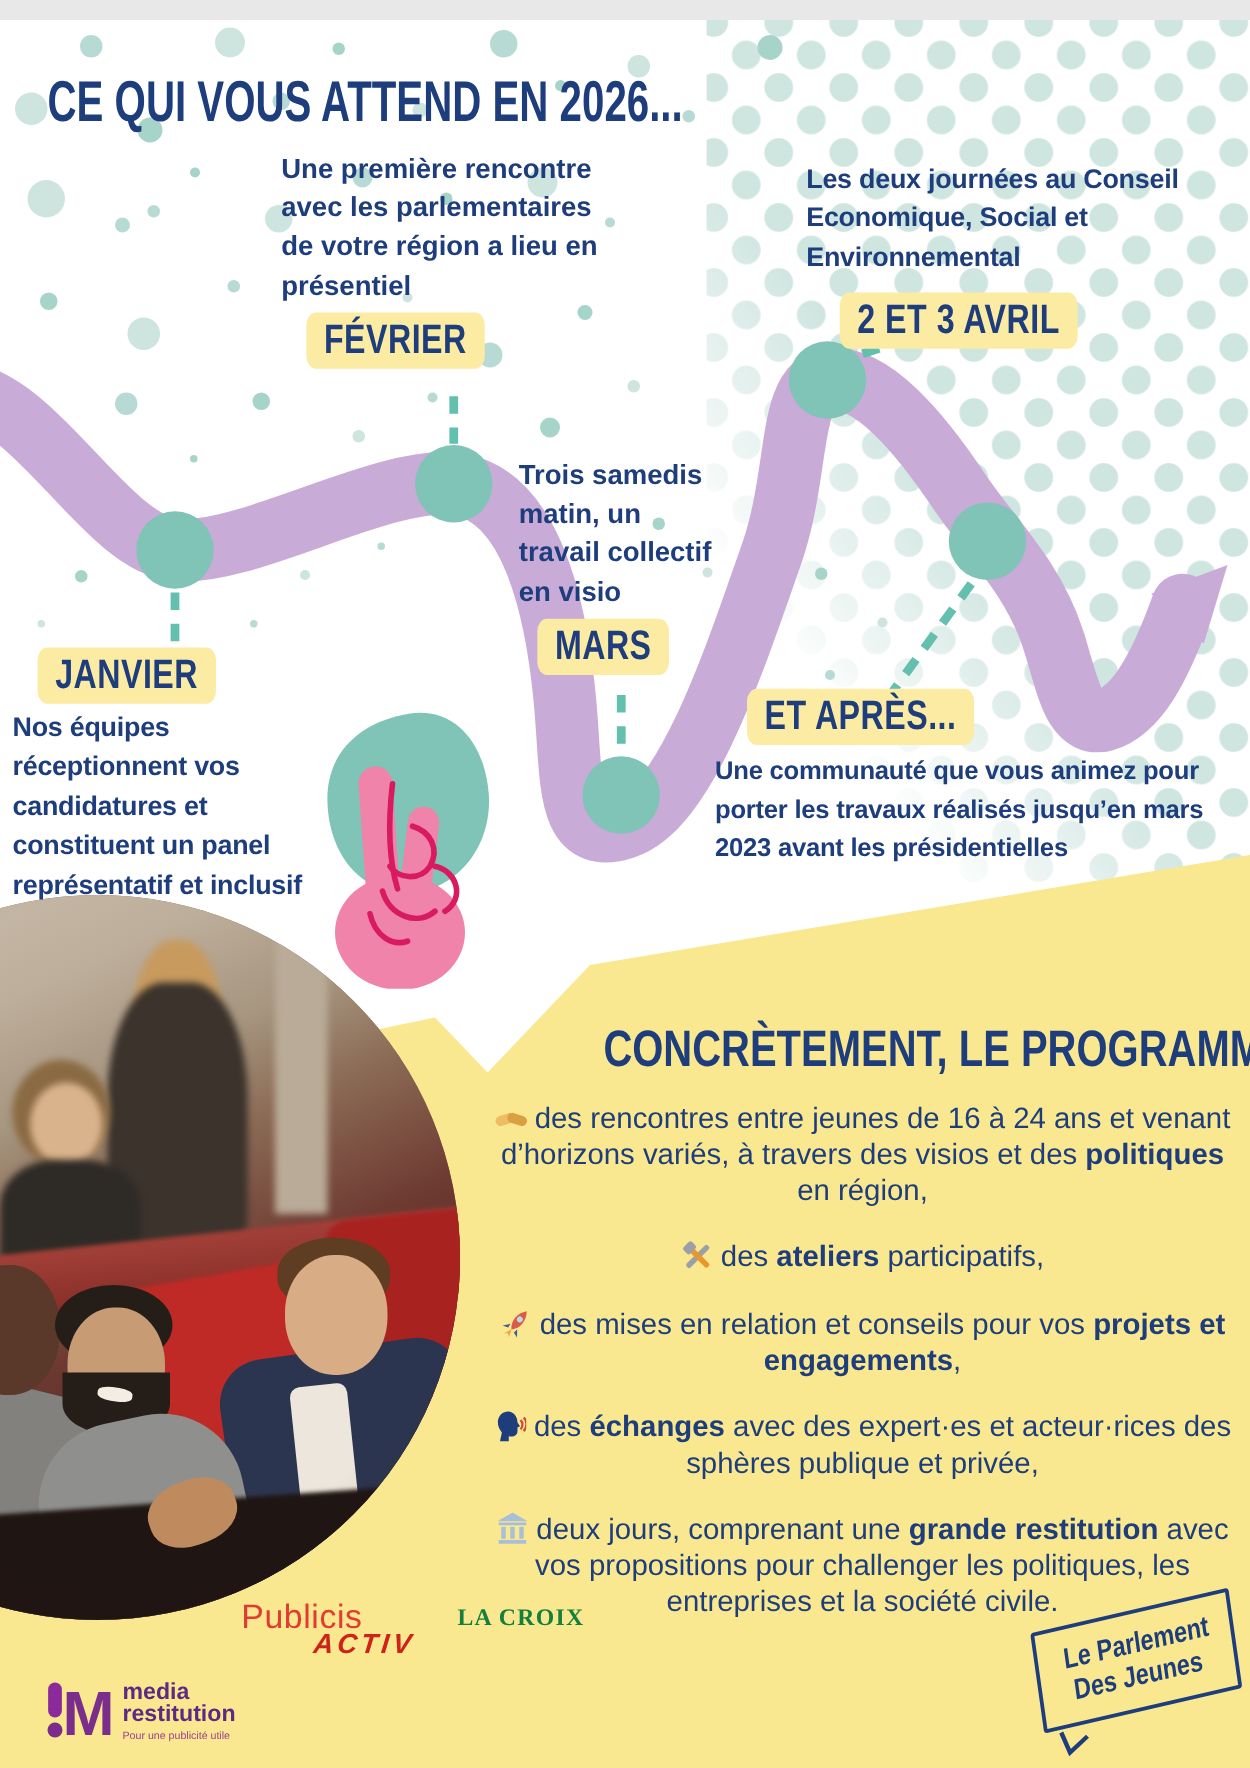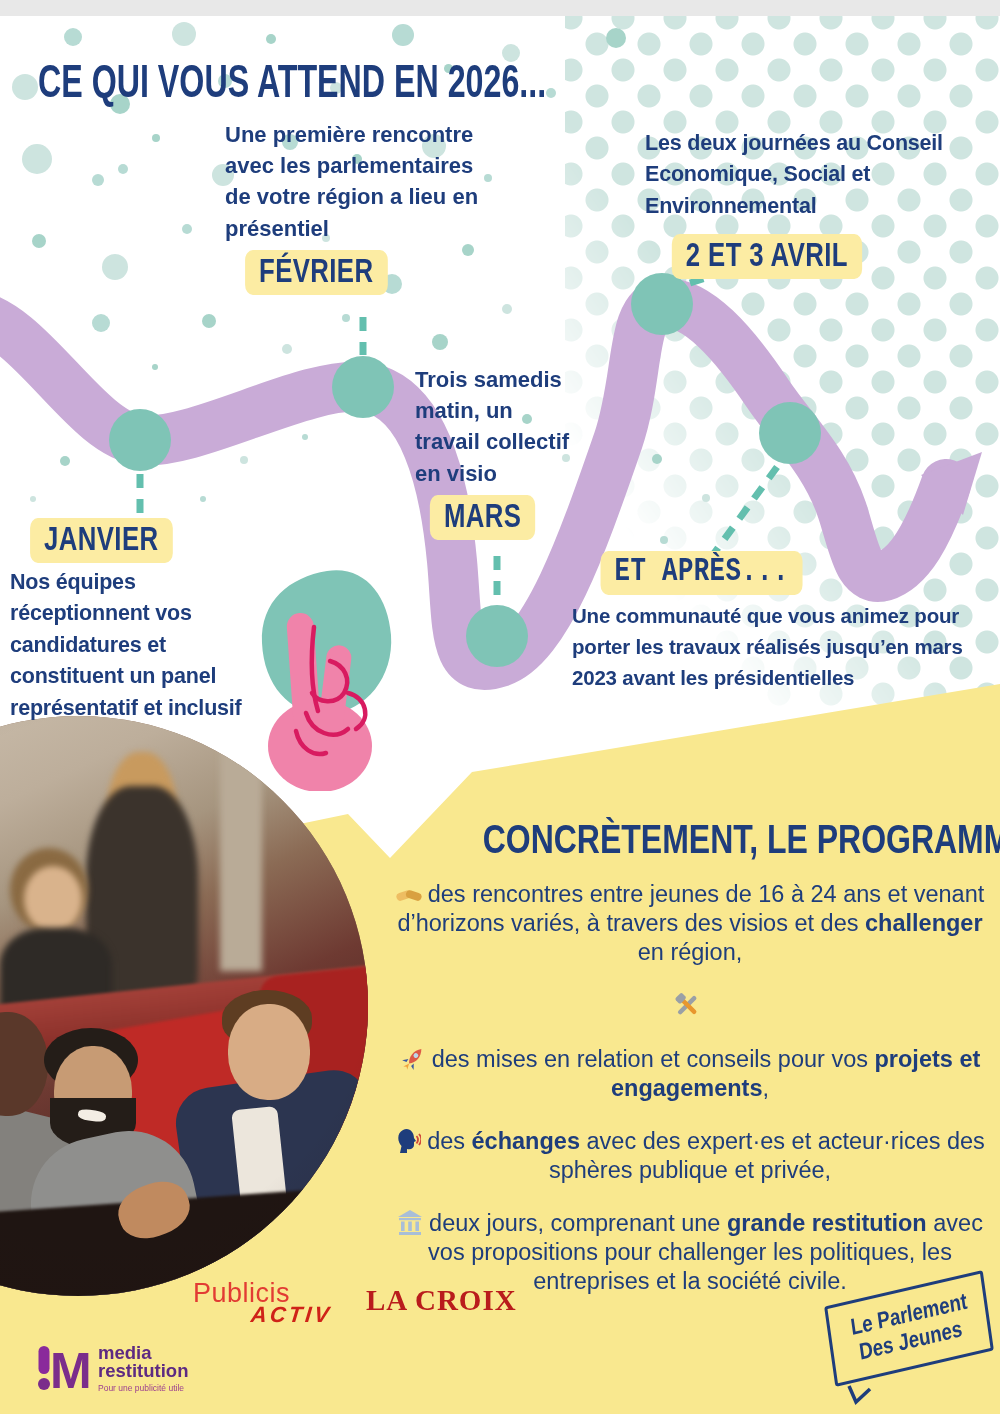--- a/index.html
+++ b/index.html
@@ -74,21 +74,21 @@
   .logo{position:absolute;z-index:6;}
   #logo-media{left:36px;top:1320px;display:flex;align-items:flex-start;}
   #logo-media .mt-text{margin-left:6px;margin-top:8px;}
   .mt-line{display:block;font-weight:700;font-size:18.5px;line-height:.95;color:#5d2a82;}
   .mt-tag{display:block;font-size:8.5px;color:#9c3f8f;margin-top:4px;}
   #logo-publicis{left:193px;top:1262px;width:170px;}
   .pub1{display:block;color:#e23b33;font-size:27px;letter-spacing:.5px;}
   .pub2{display:block;color:#cf2218;font-size:22px;font-weight:700;font-style:italic;
         letter-spacing:3px;margin:-7px 0 0 58px;transform:skewX(-6deg);}
   #logo-lacroix{left:366px;top:1268px;font-family:"Liberation Serif",serif;font-weight:700;
-        font-size:29px;color:#b91c1c;letter-spacing:1px;}
+        font-size:19px;color:#15803d;letter-spacing:1px;}
   #logo-pdj{left:828px;top:1272px;width:175px;height:125px;}
   .pdj-box{border:3.5px solid var(--blue);border-radius:3px;width:140px;padding:10px 8px 12px;
         transform:rotate(-8deg) skewY(-5deg);text-align:center;}
   .pdj-line{display:block;font-weight:700;font-size:23px;color:var(--blue);transform:scaleX(.82);
         white-space:nowrap;line-height:1.15;}
   .pdj-tail{position:absolute;left:18px;top:96px;}
 </style>
 </head>
 <body>
 
@@ -186,21 +186,21 @@
     <div class="tdesc">Trois samedis matin, un travail collectif en visio</div>
     <div class="tmonth"><span class="mlabel">MARS</span></div>
   </div>
 
   <div class="tblock" id="blk-janvier">
     <div class="tmonth" style="margin:0 0 4px;"><span class="mlabel">JANVIER</span></div>
     <div class="tdesc">Nos équipes réceptionnent vos candidatures et constituent un panel représentatif et inclusif</div>
   </div>
 
   <div class="tblock" id="blk-apres">
-    <div class="tmonth" style="margin:0 0 6px;font-family:Liberation Mono, monospace;"><span class="mlabel">ET APRÈS...</span></div>
+    <div class="tmonth" style="margin:0 0 6px;"><span class="mlabel">ET APRÈS...</span></div>
     <div class="tdesc">Une communauté que vous animez pour porter les travaux réalisés jusqu’en mars 2023 avant les présidentielles</div>
   </div>
 
   <svg id="hand-svg" width="150" height="230" viewBox="0 0 150 230">
     <path fill="#7fc4b6" d="M 75 10 C 112 4 136 34 139 74 C 142 116 114 150 78 153 C 40 156 12 126 10 82 C 8 40 38 16 75 10 Z"></path>
     <g>
       <ellipse cx="68" cy="185" rx="52" ry="46" fill="#f083aa"></ellipse>
       <rect x="38" y="52" width="27" height="118" rx="13.5" fill="#f083aa" transform="rotate(-4 51 111)"></rect>
       <rect x="70" y="84" width="25" height="96" rx="12.5" fill="#f083aa" transform="rotate(7 82 132)"></rect>
       <g stroke="#d81b60" stroke-width="4.5" fill="none" stroke-linecap="round">
@@ -220,31 +220,31 @@
   </div>
 
   <div id="prog-bullets">
     <div class="bullet"><span class="bicon"><svg width="26" height="26" viewBox="0 0 26 26">
             <g transform="rotate(-18 13 13)">
               <rect x="0" y="9" width="16" height="8" rx="4" fill="#eebd62"></rect>
             </g>
             <g transform="rotate(18 13 13)">
               <rect x="10" y="9" width="16" height="8" rx="4" fill="#d9a040"></rect>
             </g>
-          </svg></span><span>des rencontres entre jeunes de 16 à 24 ans et venant d’horizons variés, à travers des visios et des <b>challenger</b> en région,</span></div>
+          </svg></span><span>des rencontres entre jeunes de 16 à 24 ans et venant d’horizons variés, à travers des visios et des <b>politiques</b> en région,</span></div>
 
     <div class="bullet"><span class="bicon"><svg width="26" height="26" viewBox="0 0 26 26">
             <g transform="rotate(45 13 13)">
               <rect x="11" y="1" width="4.5" height="24" rx="2" fill="#9aa0a6"></rect>
             </g>
             <g transform="rotate(-45 13 13)">
               <rect x="11" y="1" width="4.5" height="24" rx="2" fill="#e8972e"></rect>
               <rect x="8.5" y="0" width="9.5" height="7.5" rx="2" fill="#9aa0a6"></rect>
             </g>
-          </svg></span></div>
+          </svg></span><span>des <b>ateliers</b> participatifs,</span></div>
 
     <div class="bullet"><span class="bicon"><svg width="26" height="26" viewBox="0 0 26 26">
             <g transform="rotate(40 13 13)">
               <path d="M13 0 C18 6 18 14 13 19 C8 14 8 6 13 0 Z" fill="#dd5a47"></path>
               <circle cx="13" cy="8.5" r="2.4" fill="#bcd7ea"></circle>
               <path d="M9.5 16 L5.5 21 L10 19.5 Z" fill="#3b5aa0"></path>
               <path d="M16.5 16 L20.5 21 L16 19.5 Z" fill="#3b5aa0"></path>
               <path d="M13 19 L10.5 25 L13 23 L15.5 25 Z" fill="#f2a33c"></path>
             </g>
           </svg></span><span>des mises en relation et conseils pour vos <b>projets et engagements</b>,</span></div>

